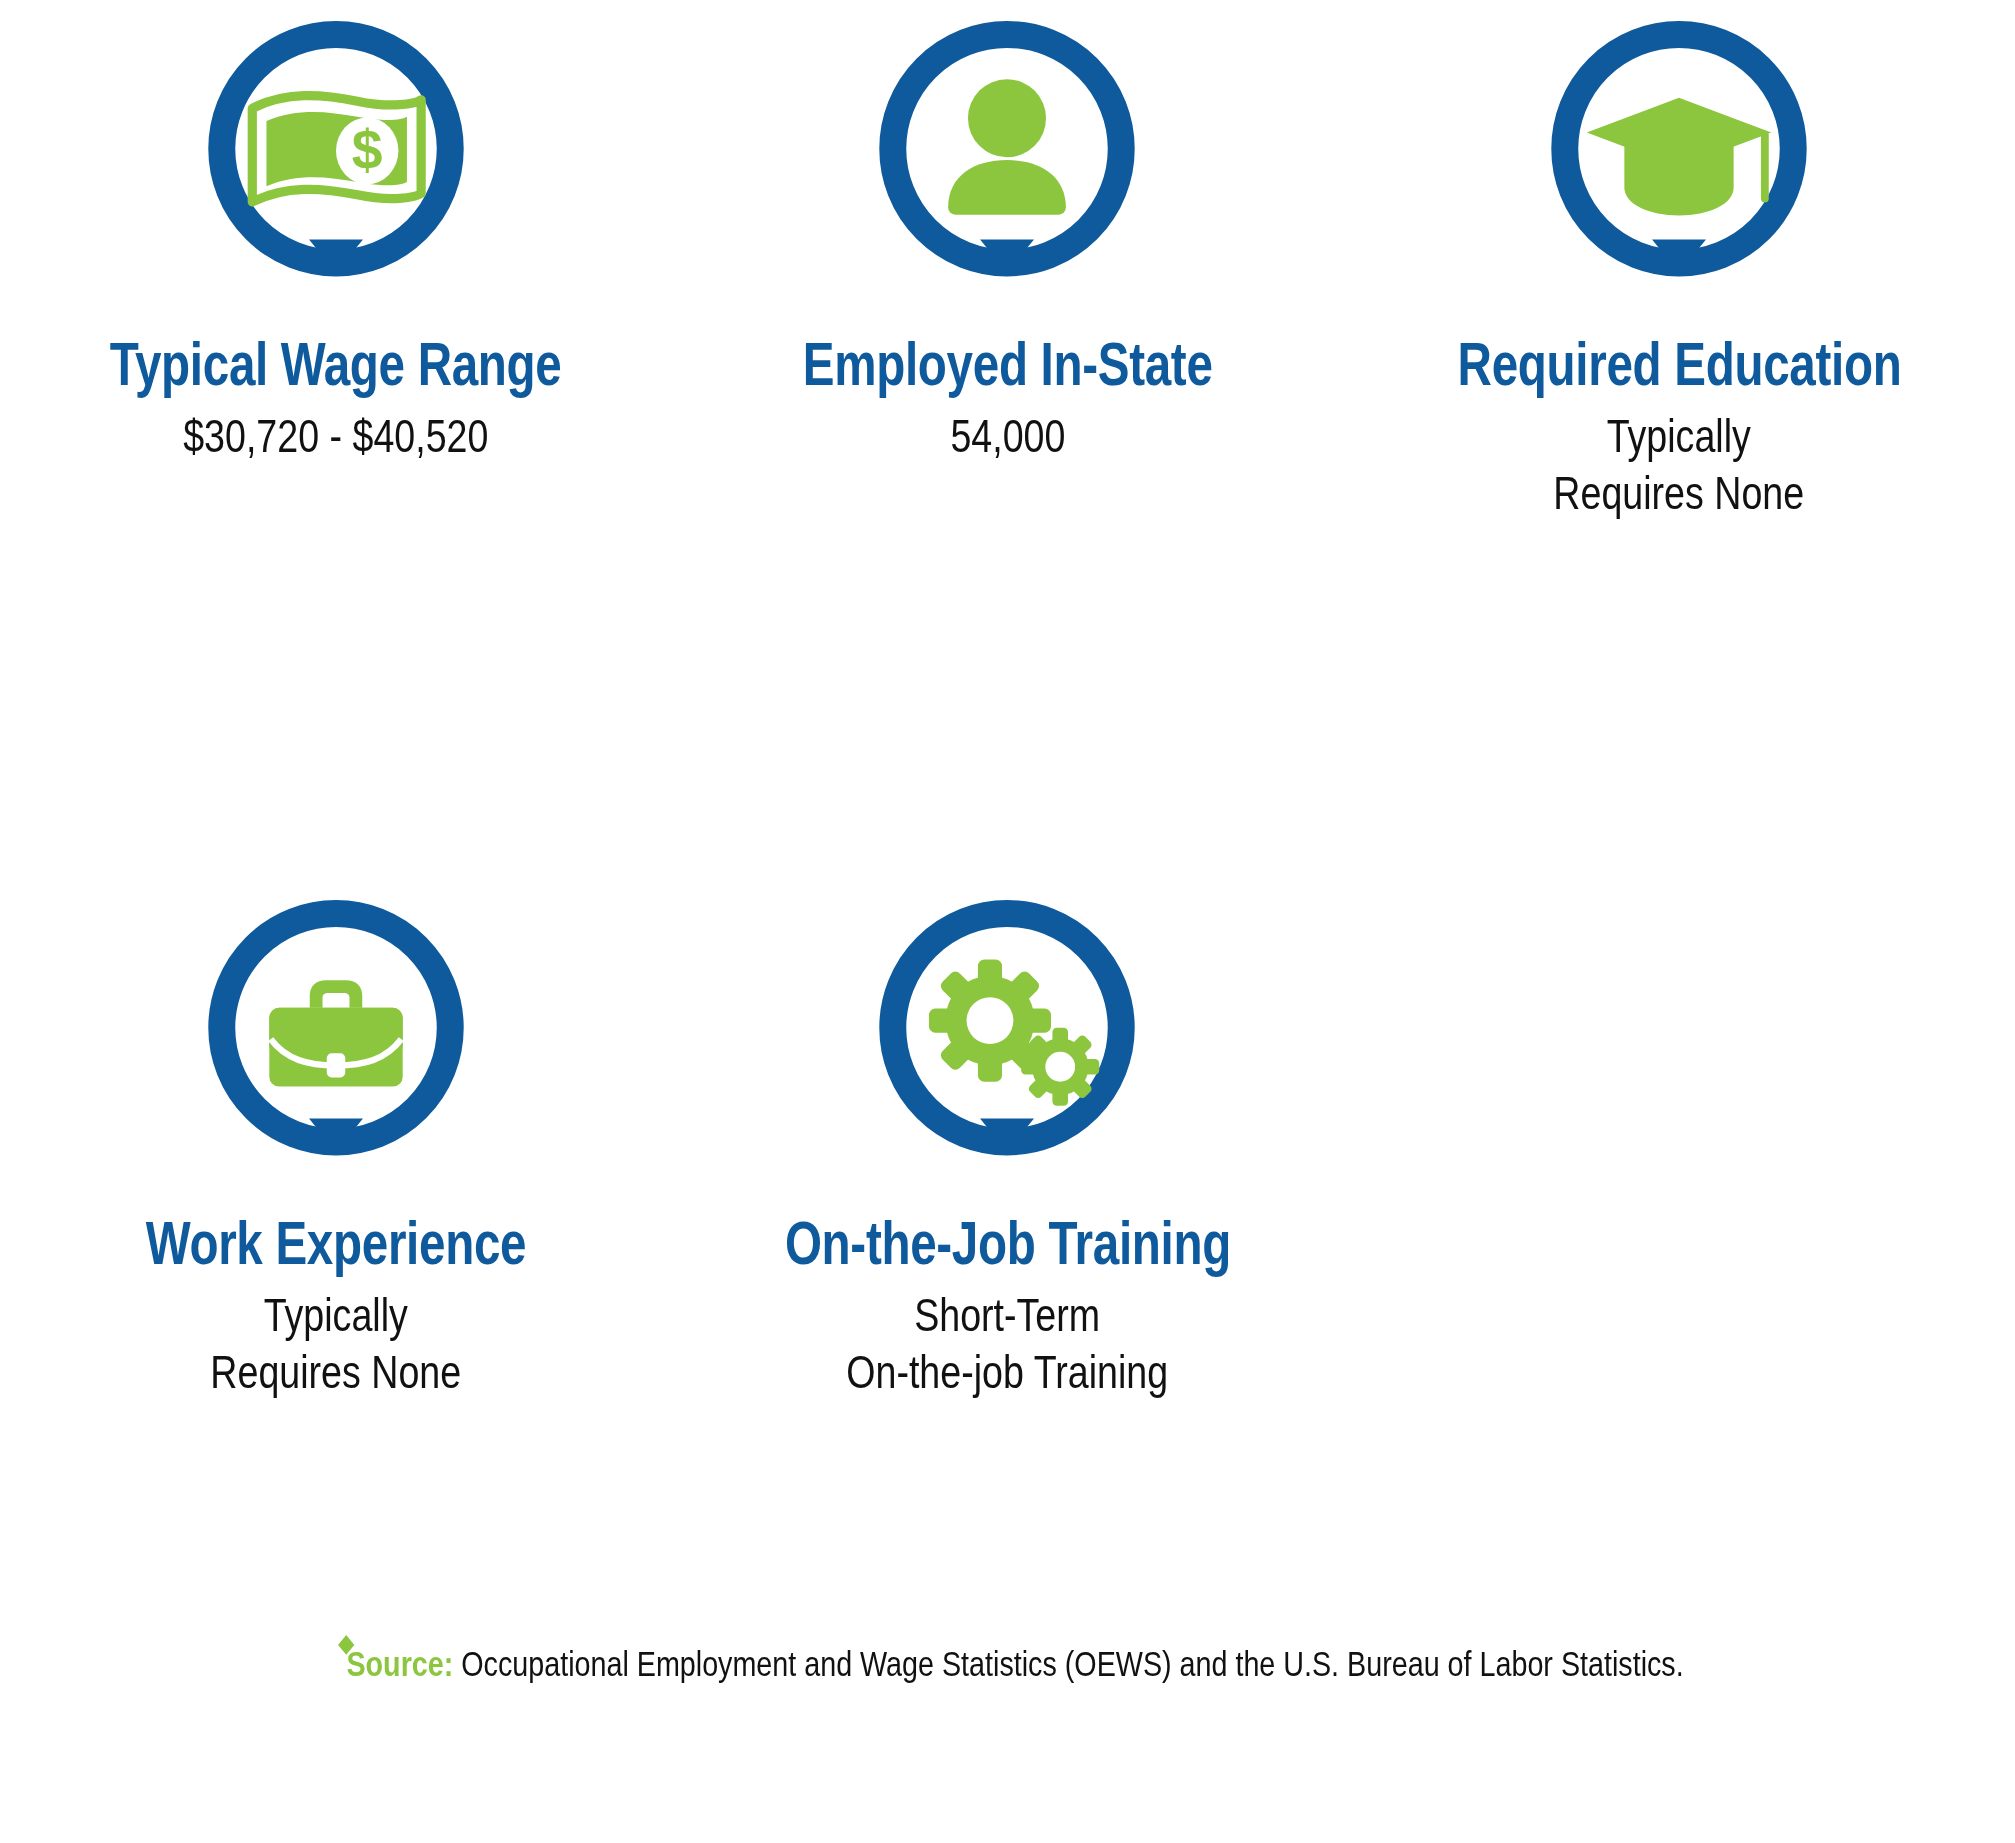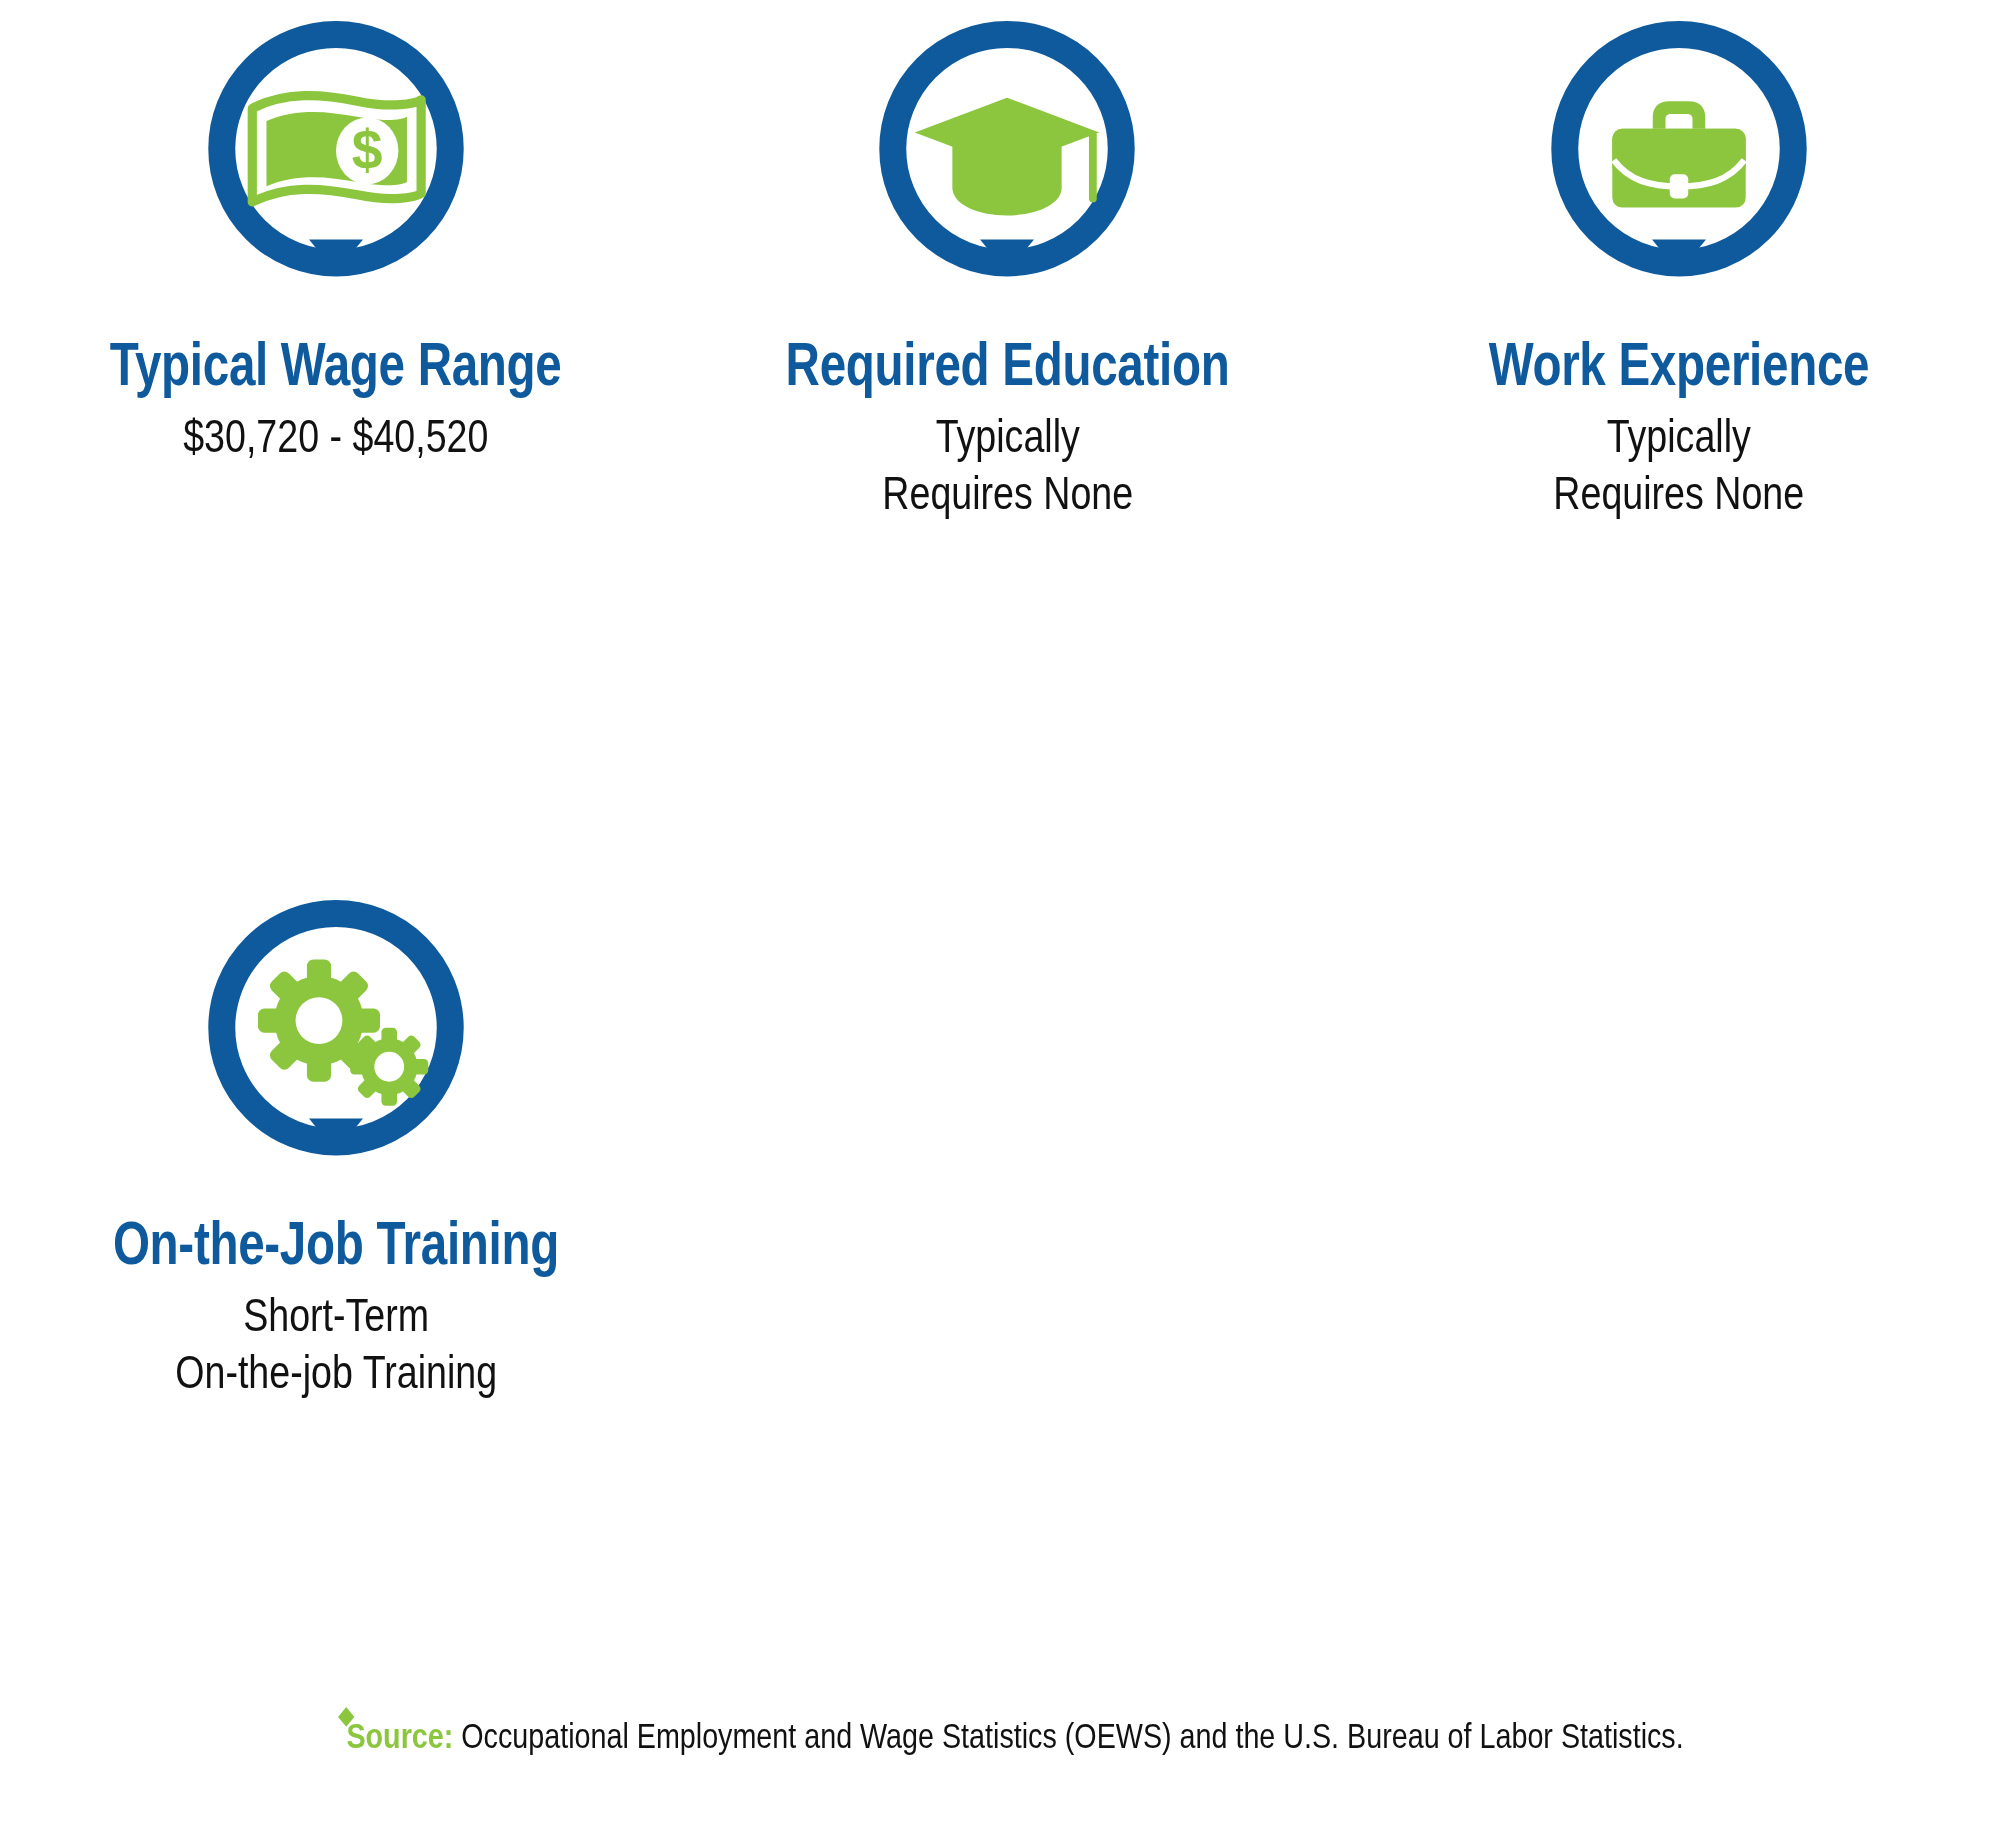--- a/index.html
+++ b/index.html
@@ -80,21 +80,21 @@
     text-align: center;
     transform: scaleX(0.80);
     transform-origin: center top;
     white-space: pre-line;
   }
 
   
   .source-line {
     position: absolute;
     left: 0;
-    top: 1716px;
+    top: 1644px;
     width: 2015px;
     text-align: center;
     font-family: "Liberation Sans Narrow", "Liberation Sans", sans-serif;
     font-size: 35px;
     color: #111111;
     white-space: nowrap;
   }
   .source-inner {
     display: inline-block;
     transform: scaleX(0.82);
@@ -139,20 +139,37 @@
             <ellipse cx="44" cy="-2" rx="44" ry="47" fill="#ffffff"></ellipse>
             <text x="44" y="24" text-anchor="middle" font-family="Liberation Sans, sans-serif" font-size="78" font-weight="700" fill="#8CC63E">$</text>
           </g>
         </svg>
       </div>
       <div class="stat-title">Typical Wage Range</div>
       <div class="stat-value">$30,720 - $40,520</div>
     </div>
 
 
+    <div class="stat-card">
+      <div class="pin">
+        <svg viewBox="0 0 400 420" xmlns="http://www.w3.org/2000/svg">
+          <g>
+            <path d="M200 355 L162 308 L238 308 Z" fill="#0E5A9C"></path>
+            <circle cx="200" cy="180" r="161" fill="none" stroke="#0E5A9C" stroke-width="38"></circle>
+          </g>
+          <g>
+            <circle cx="200" cy="137" r="55" fill="#8CC63E"></circle>
+            <path d="M117 263 C 117 218, 154 196, 200 196 C 246 196, 283 218, 283 263
+                     A 10 10 0 0 1 273 273 L 127 273 A 10 10 0 0 1 117 263 Z" fill="#8CC63E"></path>
+          </g>
+        </svg>
+      </div>
+      <div class="stat-title">Employed In-State</div>
+      <div class="stat-value">54,000</div>
+    </div>
 
     <div class="stat-card">
       <div class="pin">
         <svg viewBox="0 0 400 420" xmlns="http://www.w3.org/2000/svg">
           <g>
             <path d="M200 355 L162 308 L238 308 Z" fill="#0E5A9C"></path>
             <circle cx="200" cy="180" r="161" fill="none" stroke="#0E5A9C" stroke-width="38"></circle>
           </g>
           <g>
             <path d="M200 108 L 330 157 L 200 206 L 70 157 Z" fill="#8CC63E"></path>

